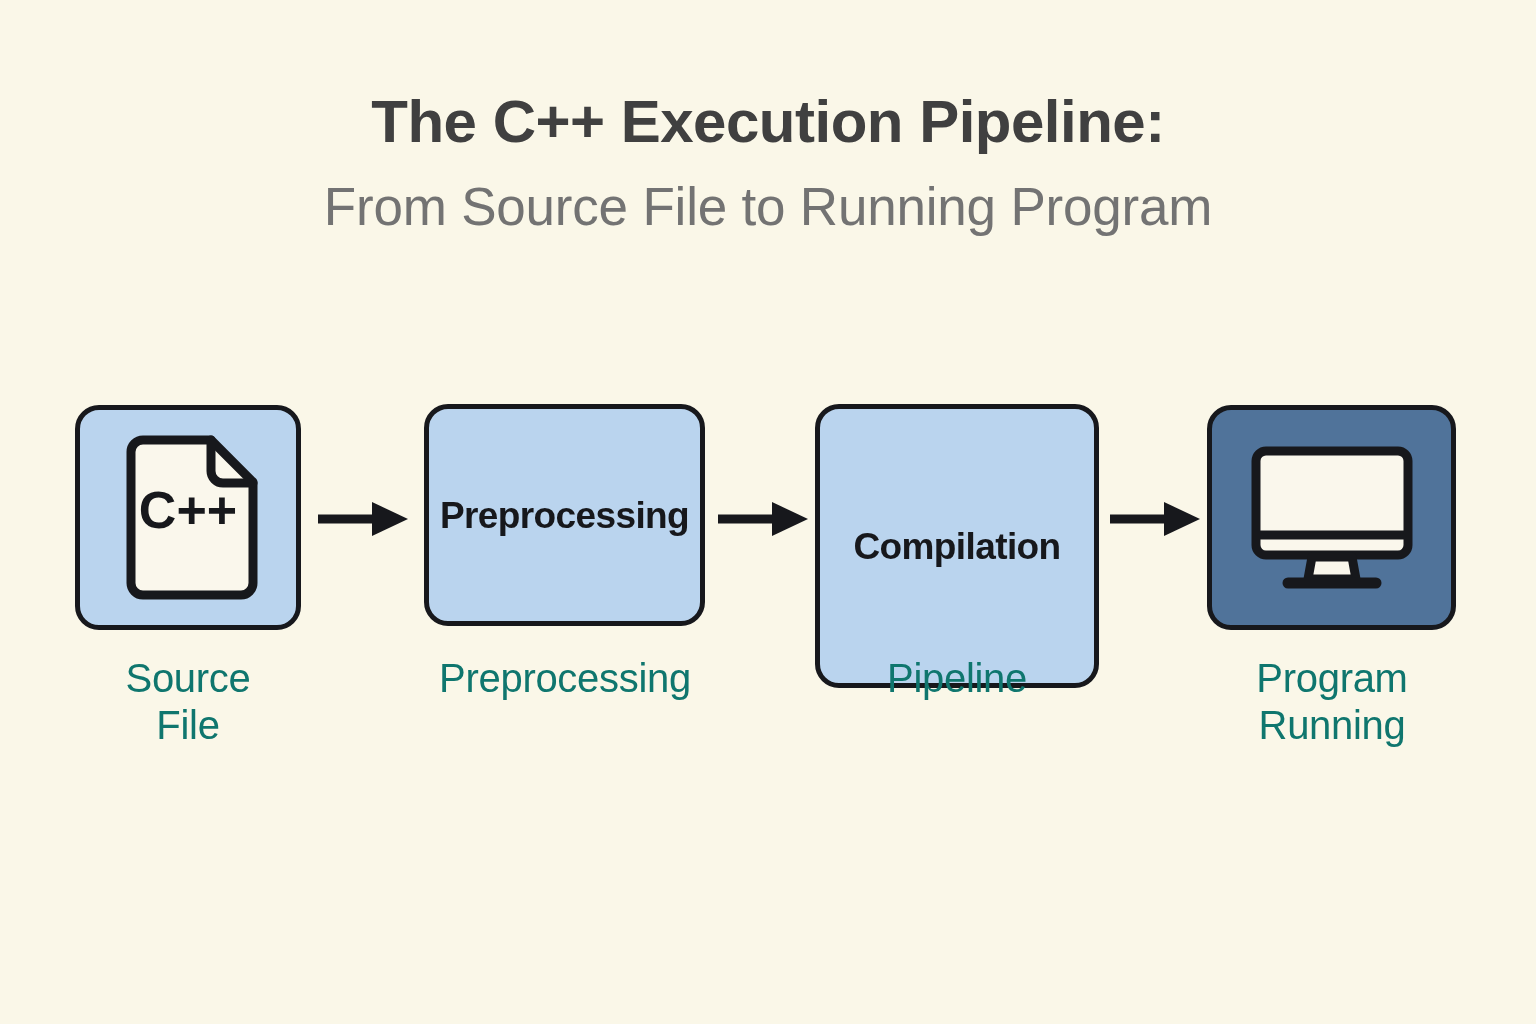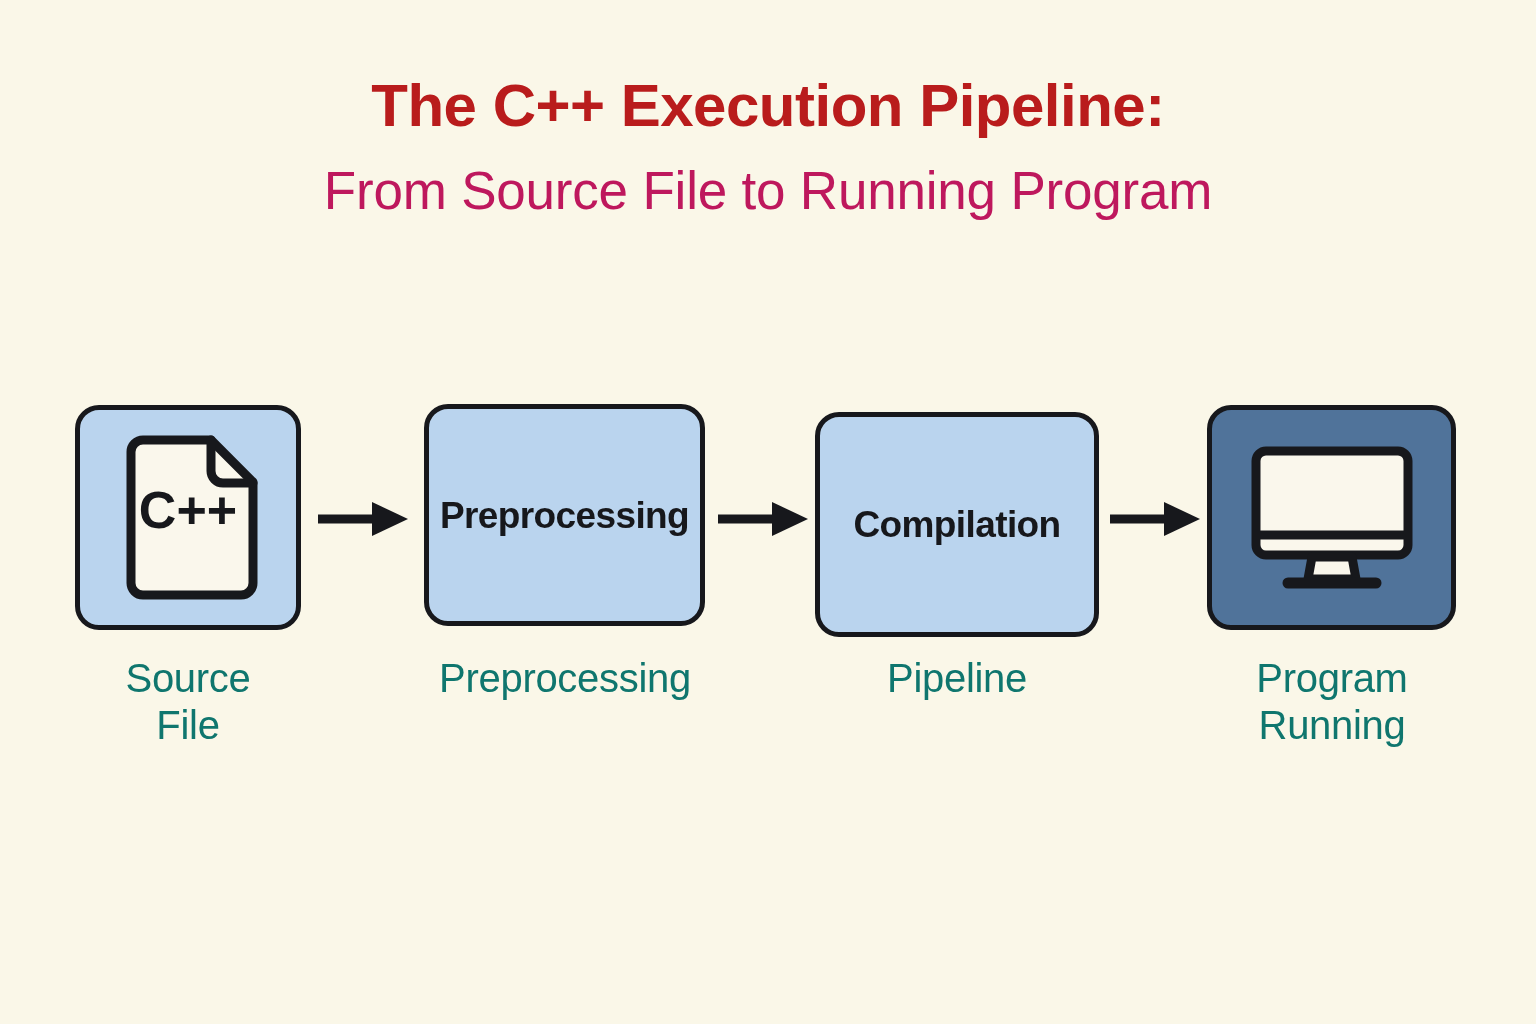--- a/index.html
+++ b/index.html
@@ -29,30 +29,30 @@
     position: absolute;
     left: 0;
     top: 74px;
     width: 1536px;
     text-align: center;
   }
   .title-main {
     font-size: 60px;
     font-weight: 700;
     letter-spacing: -0.5px;
-    color: #b91c1c;
+    color: #404040;
     line-height: 1.05;
-    margin: 0;
+    margin: 16px;
     white-space: nowrap;
   }
   .title-sub {
     font-size: 53px;
     font-weight: 400;
     letter-spacing: -0.2px;
-    color: #be185d;
+    color: #737373;
     line-height: 1.05;
     margin: 26px 0 0 0;
     white-space: nowrap;
   }
 
   
   .pipeline {
     position: absolute;
     left: 0;
     top: 0;
@@ -87,21 +87,21 @@
     font-size: 40px;
     font-weight: 400;
     color: #0f766e;
     line-height: 1.18;
     letter-spacing: -0.3px;
   }
 
   
   #node-source     { left: 75px;   top: 405px; width: 226px; height: 225px; }
   #node-prep       { left: 424px;  top: 404px; width: 281px; height: 222px; }
-  #node-compile    { left: 815px;  top: 404px; width: 284px; height: 225px; margin-top: 8px; }
+  #node-compile    { left: 815px;  top: 404px; width: 284px; height: 284px; }
   #node-running    { left: 1207px; top: 405px; width: 249px; height: 225px; }
 
   #label-source    { left: 58px;   top: 655px; width: 260px; }
   #label-prep      { left: 405px;  top: 655px; width: 320px; }
   #label-compile   { left: 795px;  top: 655px; width: 324px; }
   #label-running   { left: 1185px; top: 655px; width: 294px; }
 
   
   .arrow {
     position: absolute;

